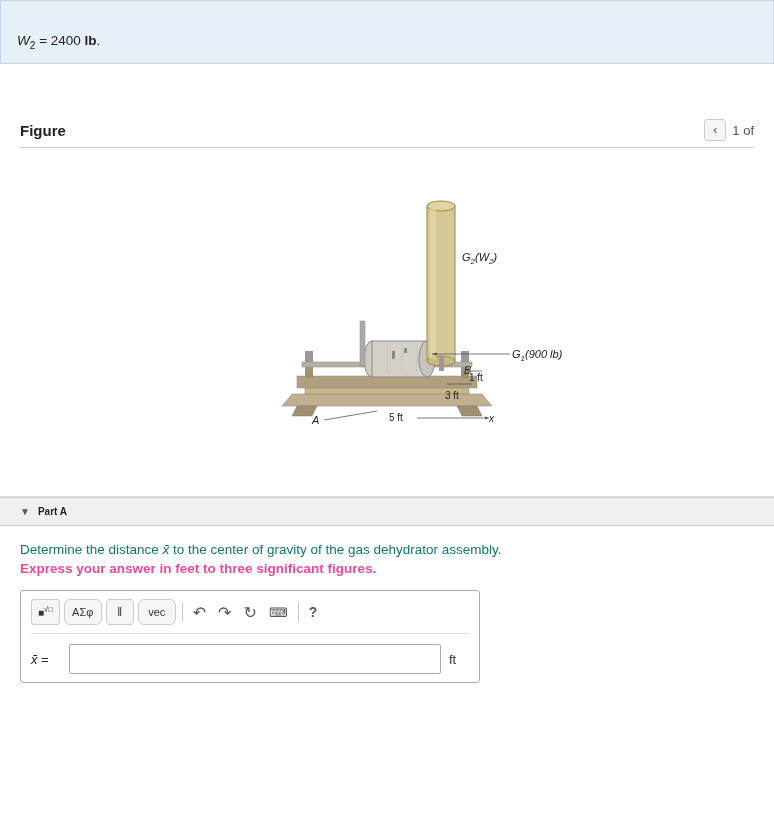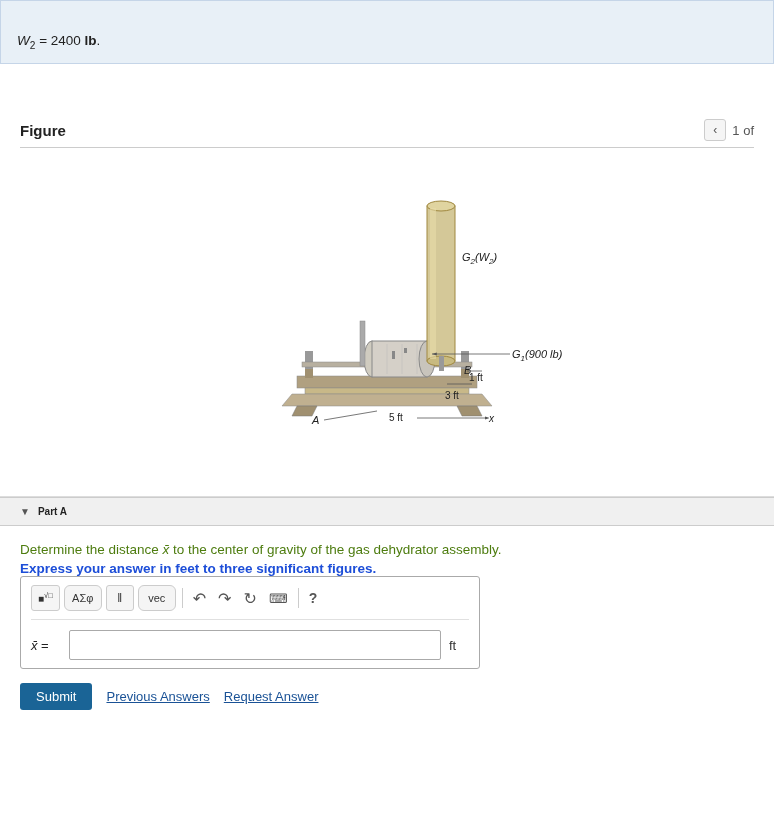--- a/index.html
+++ b/index.html
@@ -93,27 +93,28 @@
       color: #555;
       cursor: pointer;
     }
 
     
     .part-content {
       padding: 16px 20px 20px 20px;
     }
     .part-question {
       font-size: 13.5px;
-      color: #4d7c0f;
+      color: #0f766e;
       margin-bottom: 4px;
     }
     .part-instruction {
       font-size: 13.5px;
       font-weight: bold;
-      color: #1d4ed8;
+      color: #ec4899;
+      margin-bottom: 14px;
     }
 
     
     .answer-box {
       border: 1px solid #aaa;
       border-radius: 3px;
       padding: 8px 10px;
       background: #fff;
       max-width: 460px;
     }
@@ -360,18 +361,13 @@
       <span class="toolbar-question">?</span>
     </div>
 
     <div class="input-row">
       <span class="input-label"><i>x̄</i> =</span>
       <input type="text" class="answer-input" value="" placeholder="" style="">
       <span class="unit-label">ft</span>
     </div>
   </div>
 
-  <div class="action-buttons">
-    <button class="submit-btn">Submit</button>
-    <a class="action-link" href="#">Previous Answers</a>
-    <a class="action-link" href="#">Request Answer</a>
-  </div>
 </div>
 
 </body></html>

